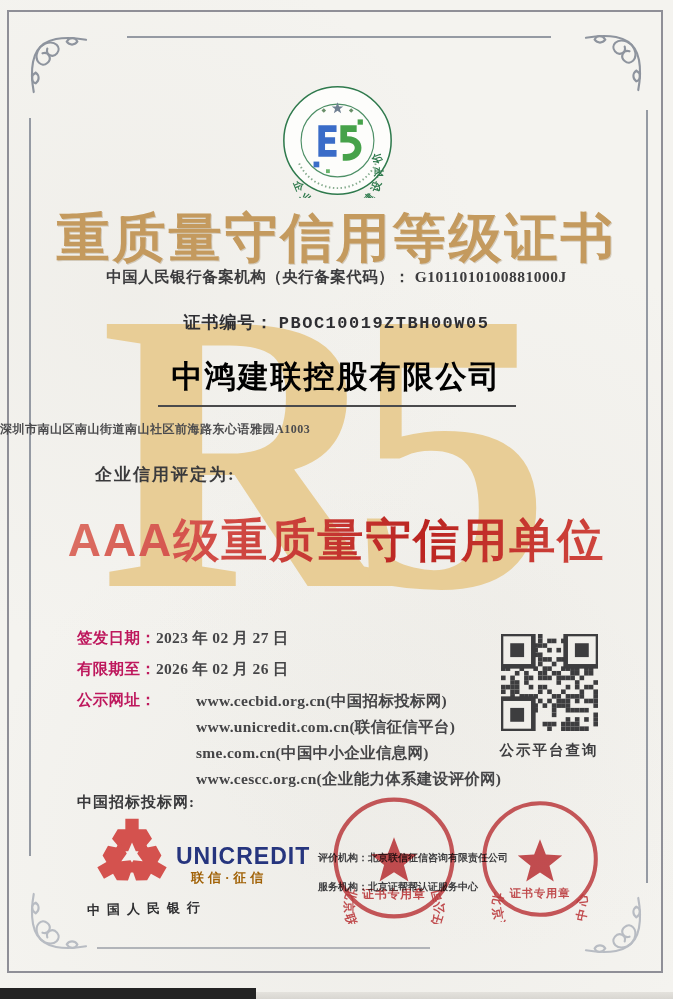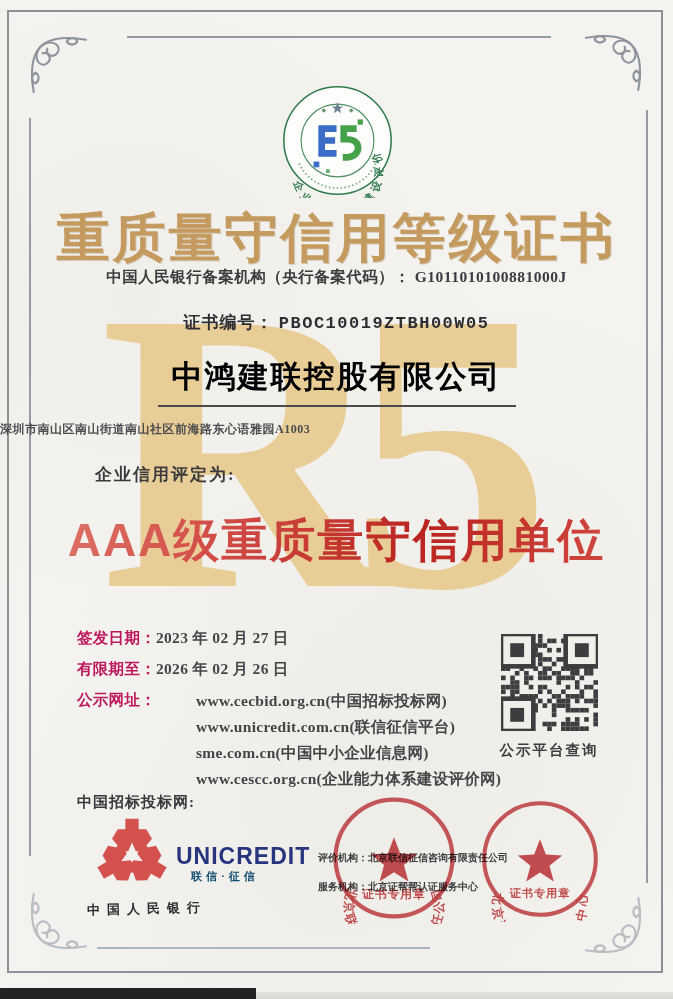--- a/index.html
+++ b/index.html
@@ -98,21 +98,21 @@
     font-size:13px;font-weight:bold;color:#2e2e30;letter-spacing:7px;
     transform:rotate(-1.5deg);
   }
   .unicredit{
     left:176px;top:843px;
     font-family:"Liberation Sans","DejaVu Sans",sans-serif;
     font-size:23px;font-weight:bold;color:#26357e;letter-spacing:1px;
   }
   .unicredit-cn{
     left:191px;top:869px;
-    font-size:11px;font-weight:bold;color:#0c4a6e;letter-spacing:4px;
+    font-size:13px;font-weight:bold;color:#a16207;letter-spacing:4px;
   }
   .agency-lines{left:318px;top:843px;font-size:10px;font-weight:bold;color:#3c3c3e;line-height:29px;}
   .agency-lines .row{white-space:nowrap;}
   .stamp{mix-blend-mode:multiply;opacity:.9;}
   .stamp-left{left:328px;top:792px;width:132px;height:132px;}
   .stamp-right{left:477px;top:796px;width:126px;height:126px;}
   .bottom-strip{left:0;top:988px;width:256px;height:11px;background:#232323;}
   .bottom-shade{left:256px;top:992px;width:417px;height:7px;background:linear-gradient(#e4e2dd,#d8d6d1);}
 </style>
 </head>

